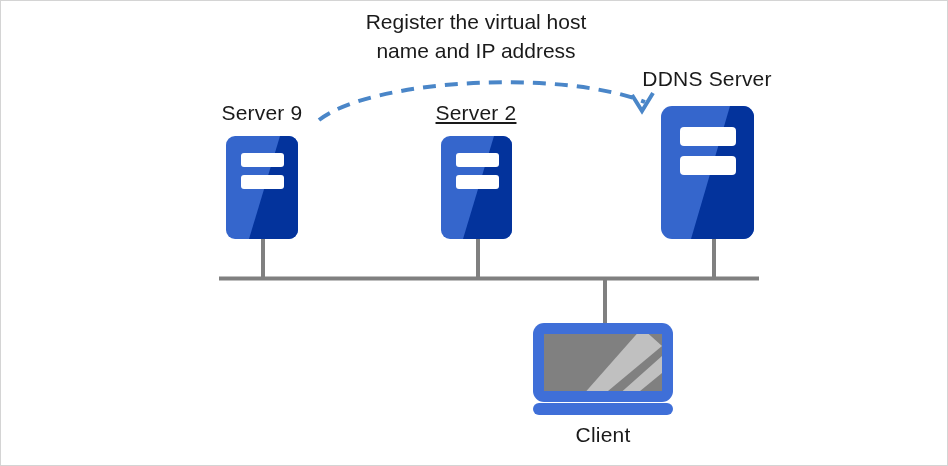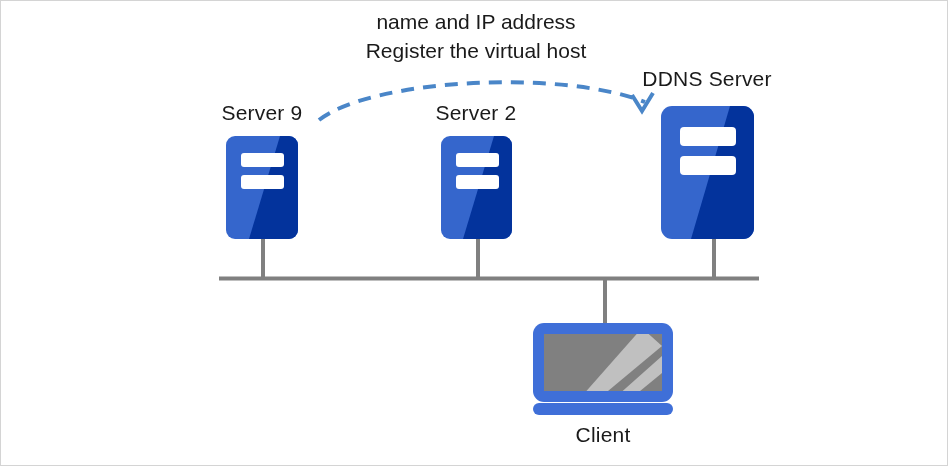--- a/index.html
+++ b/index.html
@@ -40,21 +40,21 @@
     left: 330px;
     top: 6px;
     width: 290px;
     text-align: center;
     font-size: 21px;
     line-height: 29px;
     color: #1a1a1a;
   }
   #annotation-text .line { display: block; }
   #label-server1 { left: 186px; top: 100px; width: 150px; }
-  #label-server2 { left: 400px; top: 100px; width: 150px; }
+  #label-server2 { left: 400px; top: 100px; width: 150px; text-decoration: underline; }
   #label-ddns    { left: 596px; top: 66px;  width: 220px; }
   #label-client  { left: 527px; top: 422px; width: 150px; }
 </style>
 </head>
 <body>
 
 <div id="canvas">
 
   <svg id="svg-layer" viewBox="0 0 948 466">
     <defs>
@@ -117,22 +117,22 @@
       <rect x="532" y="402" width="140" height="12" rx="6" fill="#3f6fd8"></rect>
     </g>
 
     <g>
       <path d="M 318 119 C 370 78, 560 68, 644 101" fill="none" stroke="#4a86c8" stroke-width="4" stroke-linecap="butt" stroke-dasharray="13 9"></path>
       <polyline points="631,94 641,110 652,92" fill="none" stroke="#4a86c8" stroke-width="4" stroke-linecap="butt" stroke-linejoin="miter"></polyline>
     </g>
   </svg>
 
   <div id="annotation-text">
+    <span class="line">Register the virtual host</span>
     <span class="line">name and IP address</span>
-    <span class="line">Register the virtual host</span>
   </div>
 
   <div class="node-label" id="label-server1">Server 9</div>
 
   <div class="node-label" id="label-server2">Server 2</div>
 
   <div class="node-label" id="label-ddns">DDNS Server</div>
 
   <div class="node-label" id="label-client">Client</div>
 

